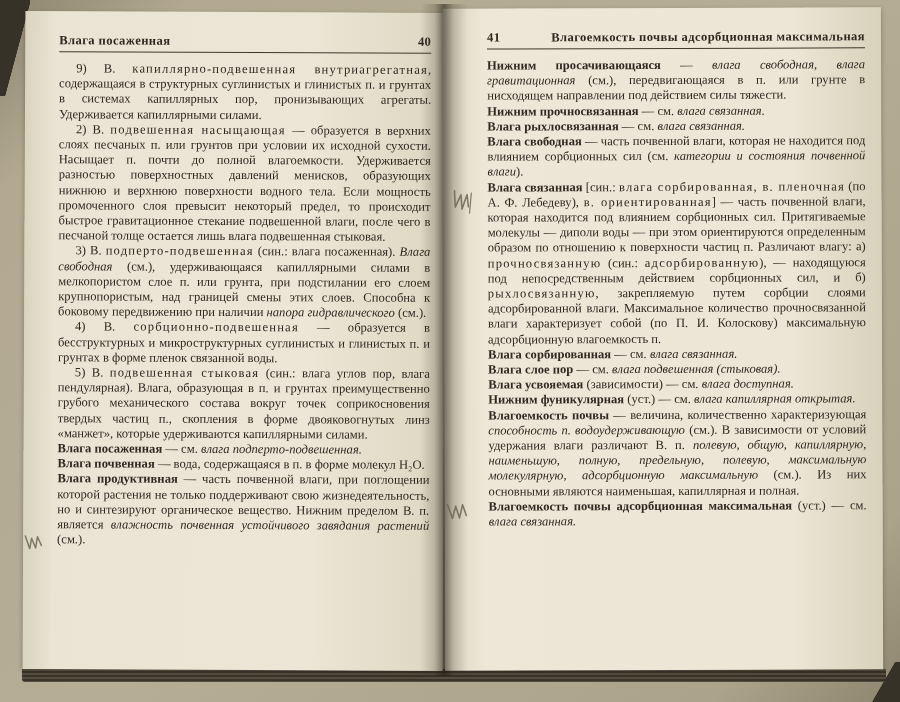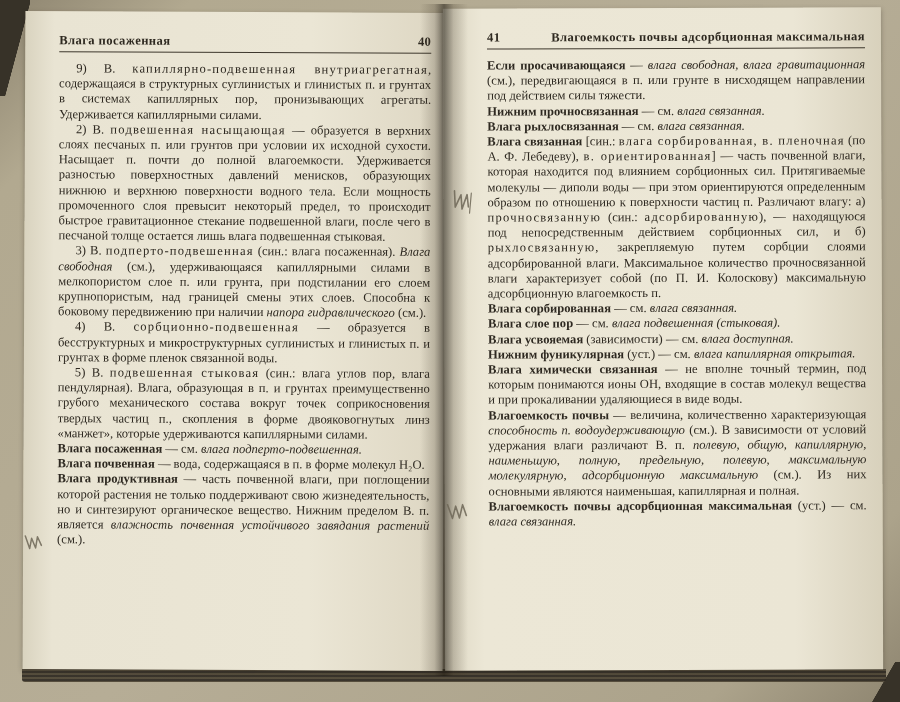--- a/index.html
+++ b/index.html
@@ -79,29 +79,29 @@
   </div>
 
   <div class="page page-right">
     <div class="inner">
       <div class="pagehead">
         <span>41</span>
         <span>Влагоемкость почвы адсорбционная максимальная</span>
       </div>
       <div class="rule"></div>
       <div class="bodytext">
-          <p class="par"><span class="b">Если просачивающаяся</span><span> — </span><span class="i">влага свободная, влага гравитационная</span><span> (см.), передвигающаяся в п. или грунте в нисходящем направлении под действием силы тяжести.</span></p>
+          <p class="par"><span class="b">Нижним просачивающаяся</span><span> — </span><span class="i">влага свободная, влага гравитационная</span><span> (см.), передвигающаяся в п. или грунте в нисходящем направлении под действием силы тяжести.</span></p>
           <p class="par"><span class="b">Нижним прочносвязанная</span><span> — см. </span><span class="i">влага связанная.</span></p>
           <p class="par"><span class="b">Влага рыхлосвязанная</span><span> — см. </span><span class="i">влага связанная.</span></p>
+          <p class="par"><span class="b">Влага свободная</span><span> — часть почвенной влаги, которая не находится под влиянием сорбционных сил (см. </span><span class="i">категории и состояния почвенной влаги</span><span>).</span></p>
           <p class="par"><span class="b">Влага связанная</span><span> [син.: </span><span class="sp">влага сорбированная, в. пленочная</span><span> (по А. Ф. Лебедеву), </span><span class="sp">в. ориентированная</span><span>] — часть почвенной влаги, которая находится под влиянием сорбционных сил. Притягиваемые молекулы — диполи воды — при этом ориентируются определенным образом по отношению к поверхности частиц п. Различают влагу: а) </span><span class="sp">прочносвязанную</span><span> (син.: </span><span class="sp">адсорбированную</span><span>), — находящуюся под непосредственным действием сорбционных сил, и б) </span><span class="sp">рыхлосвязанную</span><span>, закрепляемую путем сорбции слоями адсорбированной влаги. Максимальное количество прочносвязанной влаги характеризует собой (по П. И. Колоскову) максимальную адсорбционную влагоемкость п.</span></p>
           <p class="par"><span class="b">Влага сорбированная</span><span> — см. </span><span class="i">влага связанная.</span></p>
           <p class="par"><span class="b">Влага слое пор</span><span> — см. </span><span class="i">влага подвешенная (стыковая).</span></p>
           <p class="par"><span class="b">Влага усвояемая</span><span> (зависимости) — см. </span><span class="i">влага доступная.</span></p>
           <p class="par"><span class="b">Нижним фуникулярная</span><span> (уст.) — см. </span><span class="i">влага капиллярная открытая.</span></p>
-          <p class="par"><span class="b">Влага химически связанная</span><span> — не вполне точный термин, под которым понимаются ионы ОН, входящие в состав молекул вещества и при прокаливании удаляющиеся в виде воды.</span></p>
           <p class="par"><span class="b">Влагоемкость почвы</span><span> — величина, количественно характеризующая </span><span class="i">способность п. водоудерживающую</span><span> (см.). В зависимости от условий удержания влаги различают В. п. </span><span class="i">полевую, общую, капиллярную, наименьшую, полную, предельную, полевую, максимальную молекулярную, адсорбционную максимальную</span><span> (см.). Из них основными являются наименьшая, капиллярная и полная.</span></p>
           <p class="par"><span class="b">Влагоемкость почвы адсорбционная максимальная</span><span> (уст.) — см. </span><span class="i">влага связанная.</span></p>
         </div>
     </div>
   </div>
 
   <div class="gutter"></div>
 
   <div class="pencil-mark" style="left:24px;top:532px;transform:rotate(-6deg);">
     <svg width="22" height="20" viewBox="0 0 22 20" fill="none">

